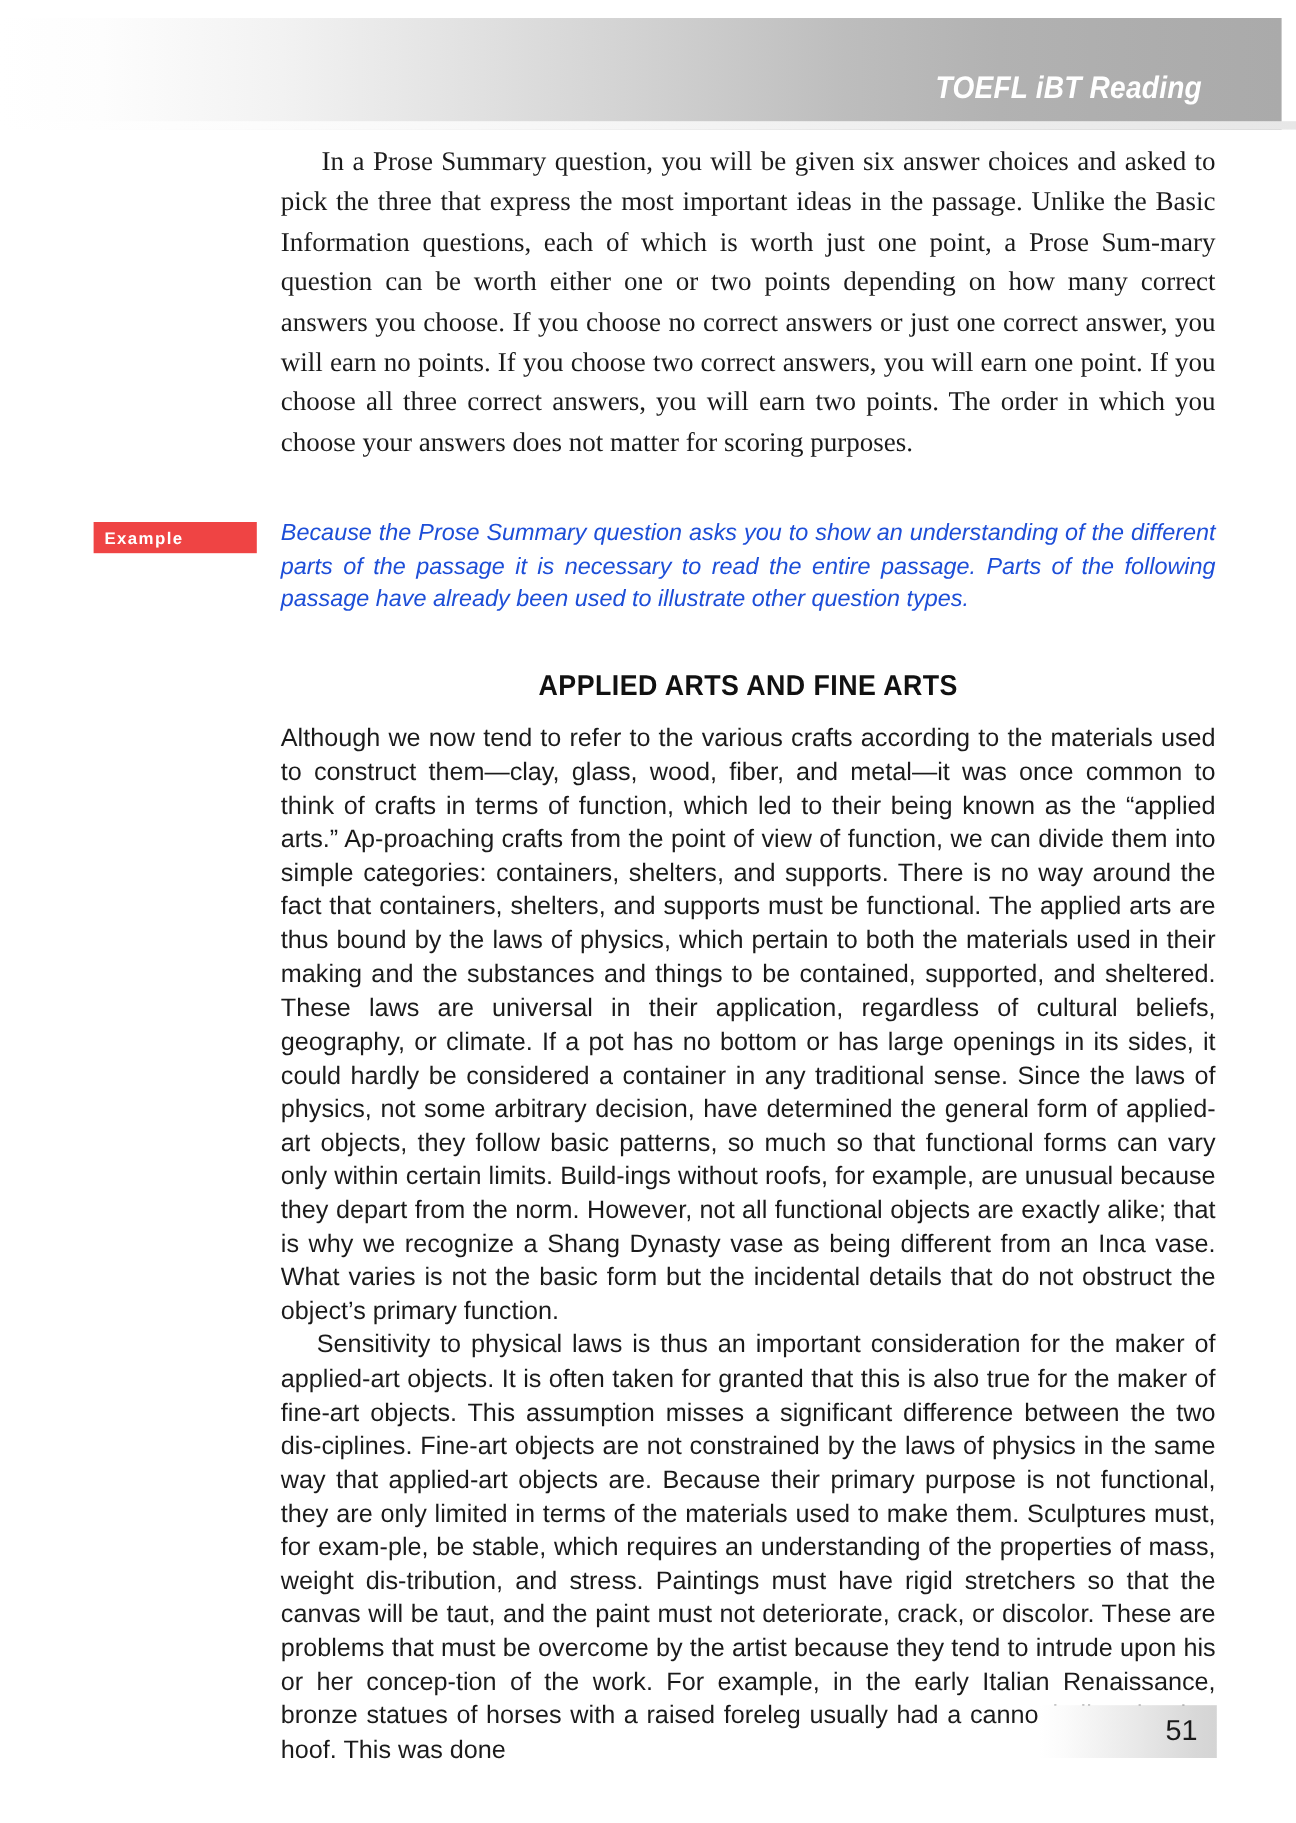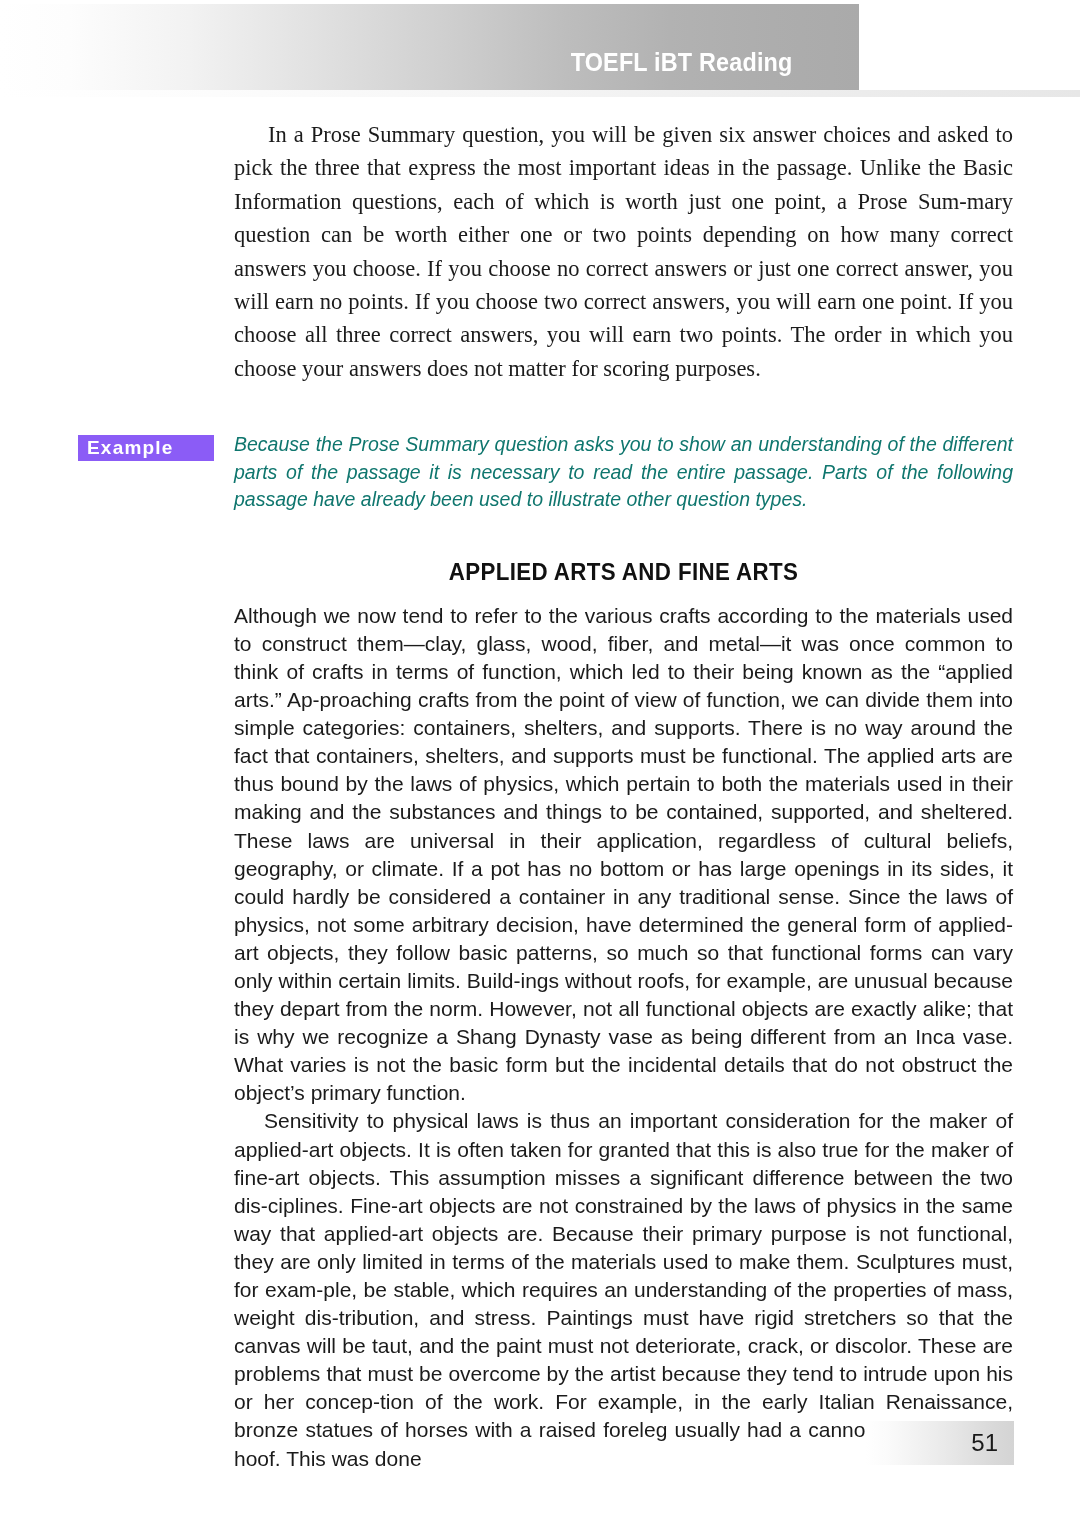--- a/index.html
+++ b/index.html
@@ -12,34 +12,35 @@
     height: 1519px;
     position: relative;
     overflow: hidden;
     font-family: "Liberation Serif", serif;
     color: #1a1a1a;
   }
 
   
   .page-header {
     position: absolute;
-    top: 4px;
+    top: 15px;
     left: 0;
-    width: 859px;
+    width: 1068px;
     height: 93px;
     background: linear-gradient(to right,
         #ffffff 0%,
         #fdfdfd 8%,
         #f2f2f2 22%,
         #e2e2e2 36%,
         #cfcfcf 52%,
         #bdbdbd 66%,
         #b2b2b2 78%,
         #adadad 90%,
         #aaaaaa 100%);
+    font-style: italic;
   }
   .page-header::after {
     content: "";
     position: absolute;
     left: 0;
     bottom: 0;
     width: 1080px;
     height: 7px;
     background: linear-gradient(to right,
         rgba(255,255,255,1) 0%,
@@ -89,39 +90,39 @@
   .example-block {
     position: relative;
     margin-top: 46px;
   }
   .example-tag {
     position: absolute;
     left: -156px;
     top: 4px;
     width: 136px;
     height: 26px;
-    background: #8b5cf6;
+    background: #ef4444;
     color: #ffffff;
     font-family: "Liberation Sans", sans-serif;
     font-weight: bold;
-    font-size: 19px;
+    font-size: 14px;
     letter-spacing: 1.2px;
     line-height: 26px;
     padding-left: 9px;
     box-sizing: border-box;
   }
   p.example-text {
     margin: 0;
     font-family: "Liberation Sans", sans-serif;
     font-style: italic;
     font-size: 19.5px;
     line-height: 27.5px;
     text-align: justify;
     text-justify: inter-word;
-    color: #0f766e;
+    color: #1d4ed8;
   }
 
   
   h2.passage-heading {
     margin: 44px 0 16px 0;
     text-align: center;
     font-family: "Liberation Sans", sans-serif;
     font-weight: bold;
     font-size: 24px;
     letter-spacing: 0.4px;

